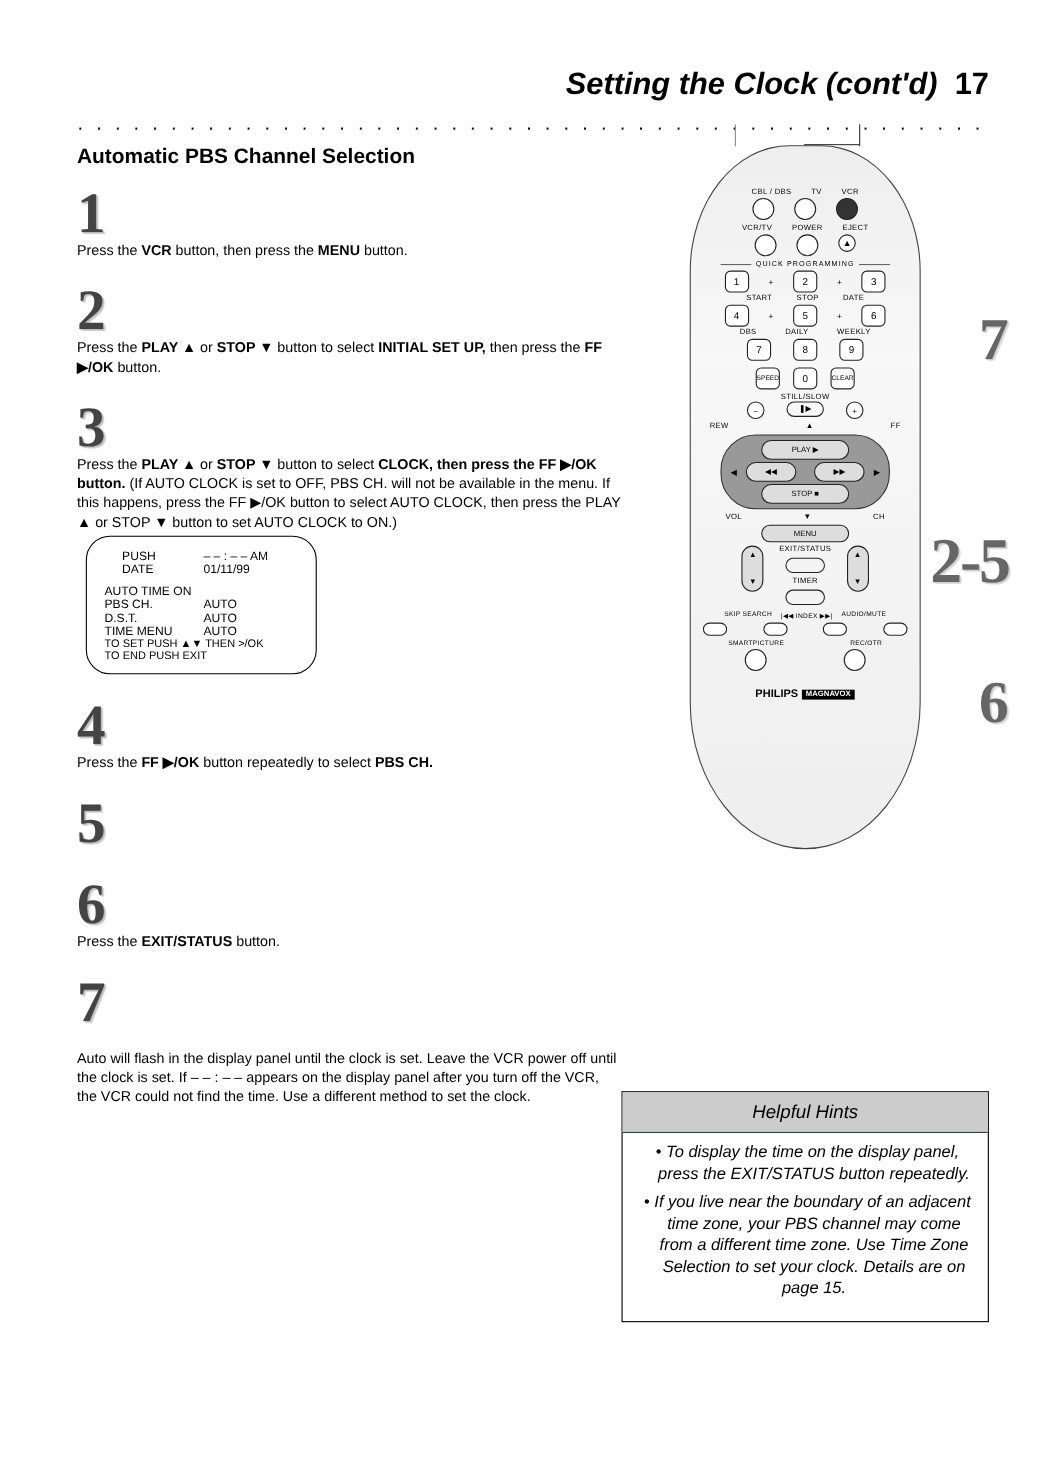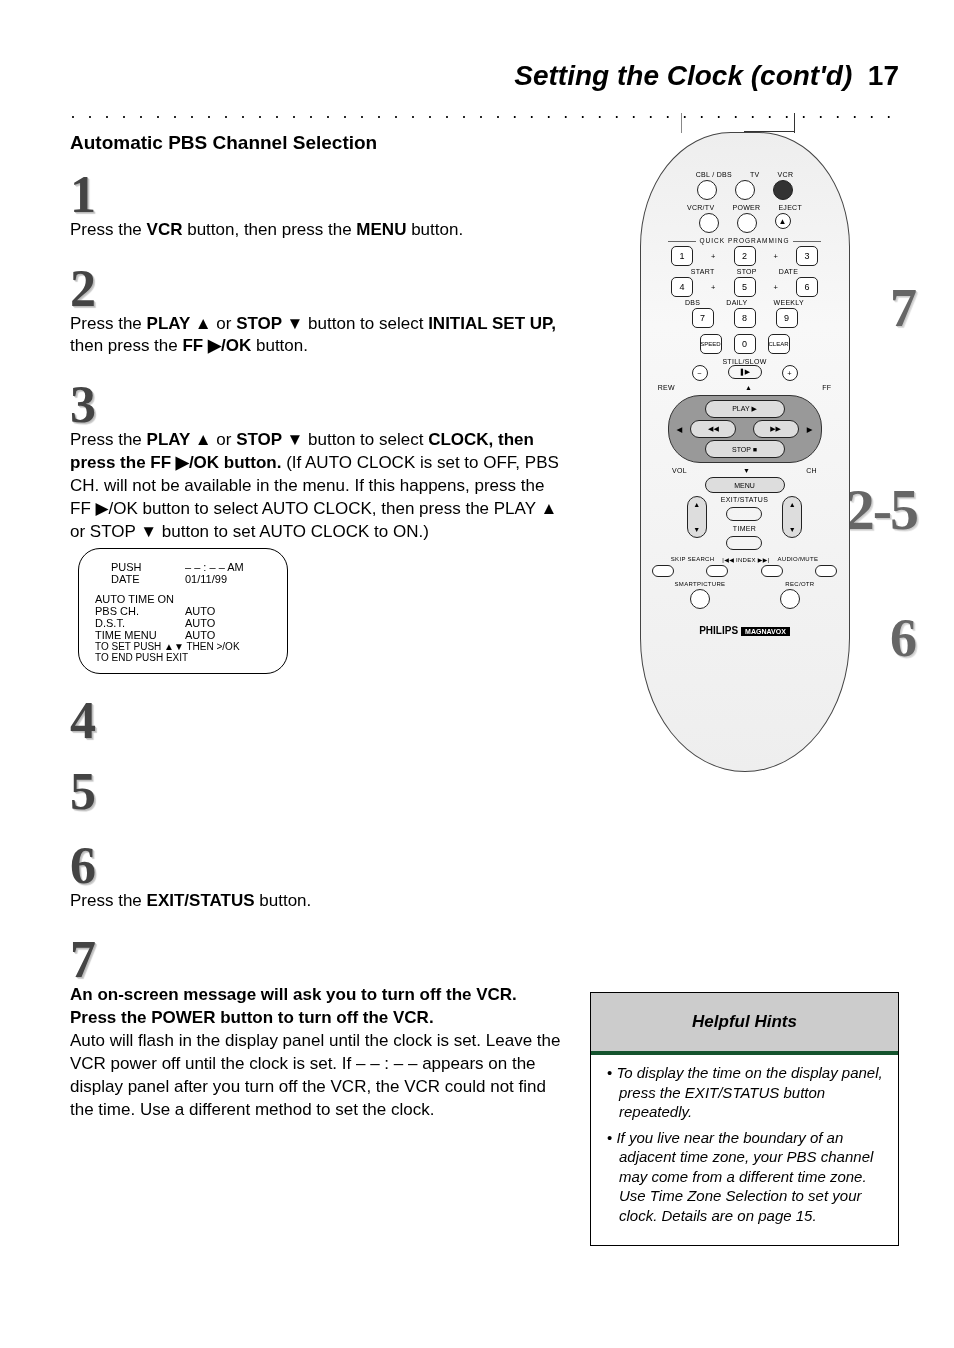--- a/index.html
+++ b/index.html
@@ -21,34 +21,34 @@
   }
   .dotrule {
     font-size: 18px;
     letter-spacing: 3px;
     white-space: nowrap;
     overflow: hidden;
     width: 100%;
     line-height: 8px;
     margin-bottom: 12px;
   }
-  .columns { display: flex; gap: 25px; }
+  .columns { display: flex; }
   .leftcol { width: 495px; }
   .rightcol { flex: 1; position: relative; }
   .subhead { font-weight: bold; font-size: 19px; margin-bottom: 18px; }
   .bignum {
     font-family: Georgia, 'Times New Roman', serif;
     font-size: 52px;
     font-weight: bold;
     color: #444;
     text-shadow: 1px 1px 0 #bbb, 2px 2px 1px #ccc;
     line-height: 0.9;
   }
   .step { margin-bottom: 24px; }
-  .steptext { font-size: 17px; line-height: 1.35; }
+  .steptext { font-size: 13px; line-height: 1.35; }
   .steptext b { font-weight: bold; }
   .screenbox {
     border: 1px solid #000;
     border-radius: 22px;
     width: 210px;
     padding: 12px 16px 10px 16px;
     font-size: 11px;
     font-family: Arial, sans-serif;
     margin: 4px 0 10px 8px;
   }
@@ -103,29 +103,29 @@
   
   .hints {
     border: 1px solid #000;
     margin-top: 220px;
     padding: 0 12px 14px 12px;
     font-size: 15px;
   }
   .hints .htitle {
     background:#ccc;
     margin:0 -12px 8px -12px;
-    padding:19px 0;
+    padding:8px 0;
     text-align:center;
     font-style:italic;
-    font-weight:bold;
+    font-weight:normal;
     font-size:17px;
-    border-bottom:4px solid #14532d;
+    border-bottom:1px solid #14532d;
   }
   .hints ul { list-style:none; padding-left:4px;}
-  .hints li { font-style:italic; margin-bottom:6px; text-indent:-12px; padding-left:12px; line-height:1.3;}
+  .hints li { font-style:italic; margin-bottom:6px; text-indent:-12px; padding-left:12px; line-height:1.3;text-align:center;}
   .hints li:before{ content:"• "; font-style:normal;}
 </style>
 </head>
 <body>
 
 <div class="header">
   <span>Setting the Clock (cont'd)</span>&nbsp;
   <span style="font-style:normal">17</span>
 </div>
 <div class="dotrule">· · · · · · · · · · · · · · · · · · · · · · · · · · · · · · · · · · · · · · · · · · · · · · · · · · · · · · · · · · · · · · · · · · · · · · · · · · · · · · · · · · · · · · · · · · · · · · · · · · · · · · · · · · · · · · · ·</div>
@@ -171,35 +171,36 @@
             <span class="lab">TIME MENU</span>
             <span>AUTO</span>
           </div>
         <div style="font-size:10px">TO SET PUSH ▲▼ THEN &gt;/OK</div>
         <div style="font-size:10px">TO END PUSH EXIT</div>
       </div>
     </div>
 
     <div class="step">
       <div class="bignum">4</div>
+      <div class="steptext">Press the <b>FF ▶/OK</b> button repeatedly to select <b>PBS CH.</b></div>
     </div>
 
     <div class="step">
       <div class="bignum">5</div>
     </div>
 
     <div class="step" style="margin-top:28px">
       <div class="bignum">6</div>
       <div class="steptext">Press the <b>EXIT/STATUS</b> button.</div>
     </div>
 
     <div class="step">
       <div class="bignum">7</div>
       <div class="steptext">
-        <b>An on-screen message will ask you to turn off the VCR. Press the POWER button to turn off the VCR.</b><br>
+        <br>
         <span>Auto will flash in the display panel until the clock is set. Leave the VCR power off until the clock is set. If – – : – – appears on the display panel after you turn off the VCR, the VCR could not find the time. Use a different method to set the clock.</span>
       </div>
     </div>
   </div>
 
   <div class="rightcol">
     <div class="callout c7">7</div>
     <div class="callout c25">2-5</div>
     <div class="callout c6">6</div>
 

